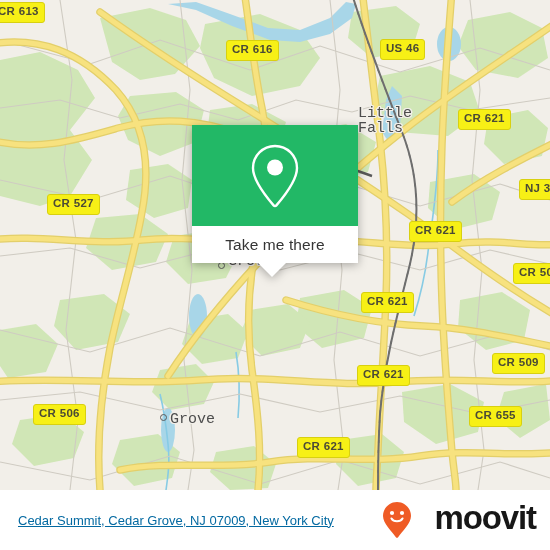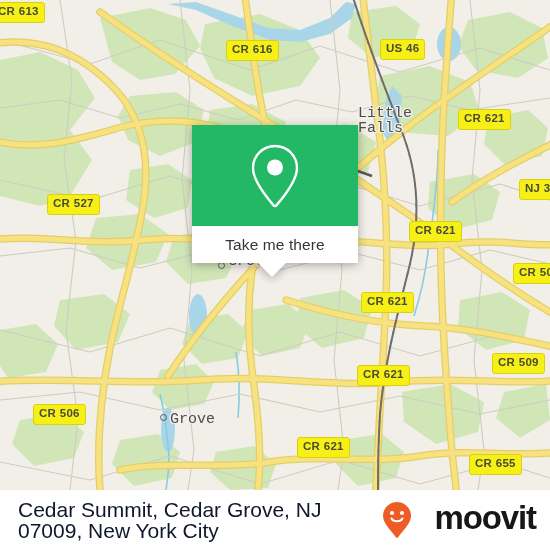--- a/index.html
+++ b/index.html
@@ -106,25 +106,26 @@
   #footer {
     position: absolute;
     left: 0; top: 490px;
     width: 550px; height: 60px;
     background: #ffffff;
     display: flex; align-items: center;
     padding: 0 14px 0 18px;
   }
   #footer-title {
     flex: 1;
-    color: #0f172a;
-    font-size: 21px;
+    color: #0369a1;
+    font-size: 13px;
     line-height: 21px;
     font-family: "Liberation Sans", sans-serif;
     padding-right: 8px;
+    text-decoration: underline;
   }
   #brand { display: flex; align-items: flex-start; gap: 22px; }
   #brand-word {
     color: #171717;
     font-size: 33px;
     font-weight: bold;
     letter-spacing: -1.1px;
     line-height: 1;
     font-family: "Liberation Sans", sans-serif;
   }
@@ -255,21 +256,21 @@
         <div class="shield" style="left: 458px; top: 109px;">CR 621</div>
         <div class="shield" style="left: 519px; top: 179px;">NJ 3</div>
         <div class="shield" style="left: 47px; top: 194px;">CR 527</div>
         <div class="shield" style="left: 409px; top: 221px;">CR 621</div>
         <div class="shield" style="left: 513px; top: 263px;">CR 509</div>
         <div class="shield" style="left: 361px; top: 292px;">CR 621</div>
         <div class="shield" style="left: 492px; top: 353px;">CR 509</div>
         <div class="shield" style="left: 357px; top: 365px;">CR 621</div>
         <div class="shield" style="left: 33px; top: 375px; margin-top: 29px;">CR 506</div>
         <div class="shield" style="left: 297px; top: 437px;">CR 621</div>
-        <div class="shield" style="left: 469px; top: 406px; margin-top: 48px;">CR 655</div>
+        <div class="shield" style="left: 469px; top: 406px;">CR 655</div>
       </div>
 
     <div id="places">
         <div class="place two-line" style="left: 358px; top: 106px;">Little Falls</div>
         <div class="place" style="left: 228px; top: 253px;">Grove</div>
         <div class="place" style="left: 170px; top: 411px;">Grove</div>
         <div class="place-dot" style="left: 218px; top: 262px;"></div>
         <div class="place-dot" style="left: 160px; top: 414px;"></div>
       </div>
 

